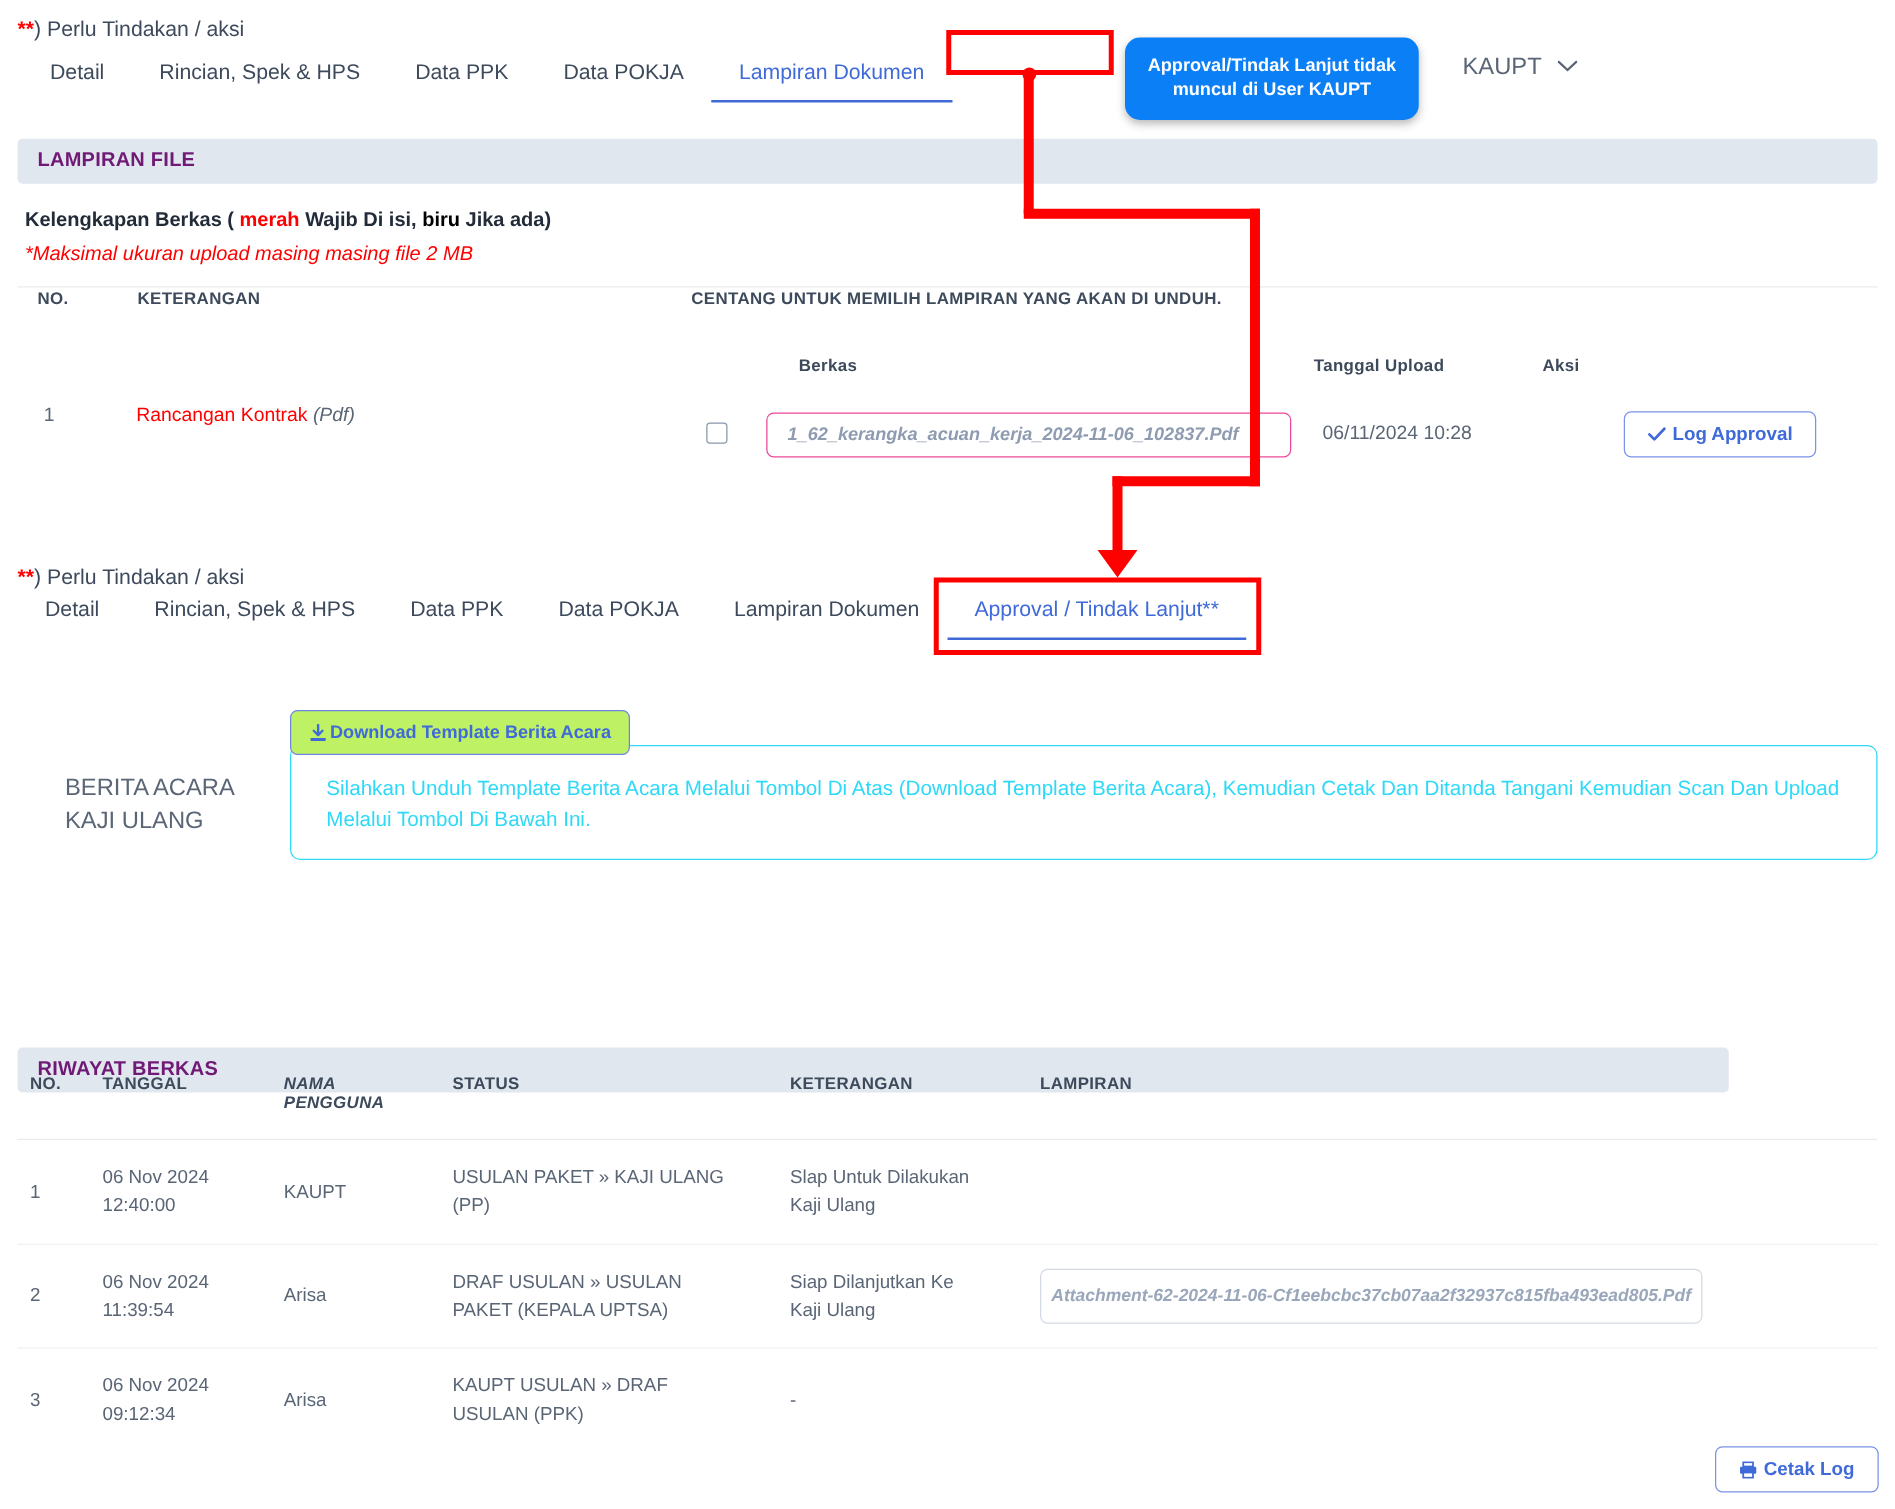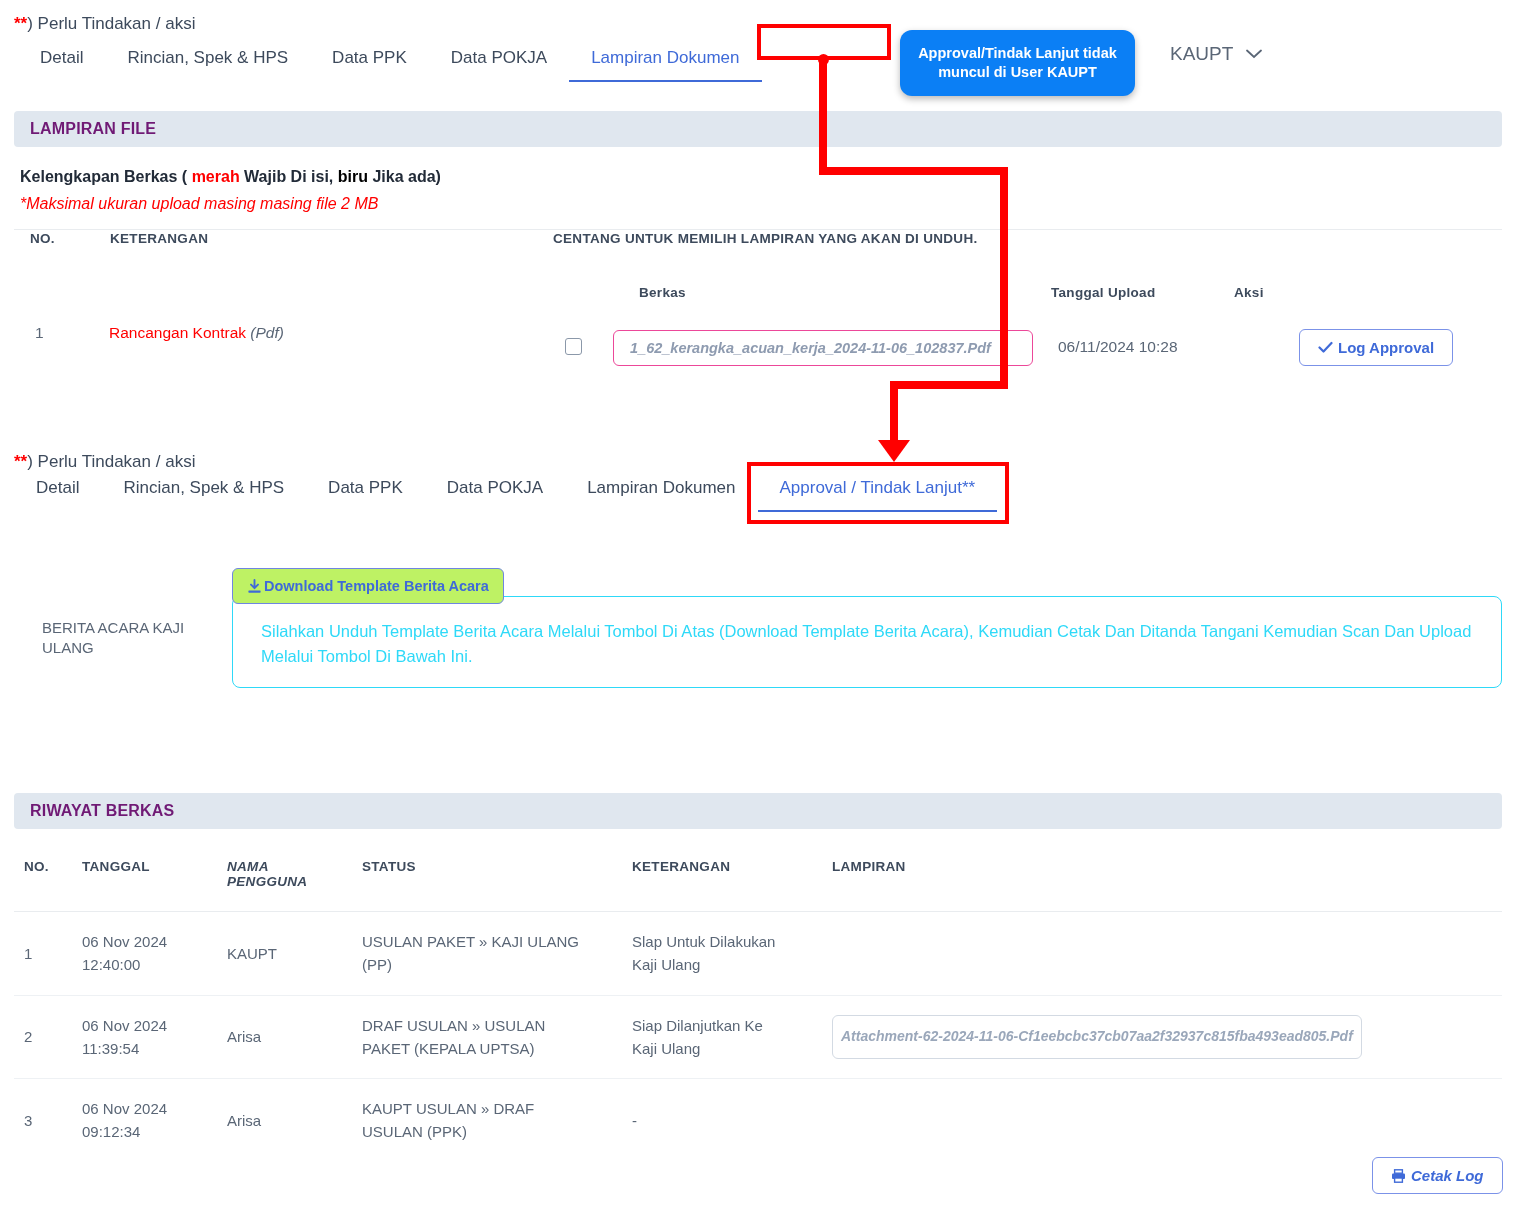--- a/index.html
+++ b/index.html
@@ -115,23 +115,24 @@
     gap: 5px;
     white-space: nowrap;
   }
   .cell {
     font-size: 15.5px;
     color: #5a6676;
   }
 
   
   .ba-label {
-    font-size: 15px;
+    font-size: 19px;
     color: #5a6676;
     line-height: 1.35;
+    margin-left: 10px;
   }
   .info-box {
     border: 1px solid #2ed9f8;
     border-radius: 8px;
     padding: 22px 28px;
     color: #2ed9f8;
     font-size: 16.5px;
     line-height: 1.5;
   }
   .btn-dl {
@@ -307,21 +308,21 @@
 <div class="btn-dl" style="left:232px; top:568px;">
   <span style="display:inline-flex;">
     <svg width="15" height="15" viewBox="0 0 15 15">
         <path d="M7.5 1 L7.5 8.6 M4 5.6 L7.5 9.2 L11 5.6" fill="none" stroke="#3f6ad8" stroke-width="1.9" stroke-linecap="round" stroke-linejoin="round"></path>
         <rect x="1.4" y="11.4" width="12.2" height="2.3" rx="0.6" fill="#3f6ad8"></rect>
       </svg>
   </span>
   <span>Download Template Berita Acara</span>
 </div>
 
-<div class="section-bar" style="position:absolute; left:14px; top:793px; width:1488px;text-align:right;">
+<div class="section-bar" style="position:absolute; left:14px; top:838px; width:1369px;text-align:right;">
   <span class="title">RIWAYAT BERKAS</span>
 </div>
 
 <div style="position:absolute; left:14px; top:845px; width:1488px;">
   <table class="riwayat">
     <thead>
       <tr>
         <th style="width:58px;">NO.</th>
         <th style="width:145px;">TANGGAL</th>
         <th style="width:135px;font-style:italic;">
@@ -374,21 +375,21 @@
           </td>
         <td>
             <span style="display:block; max-width:160px;">-</span>
           </td>
         <td></td>
       </tr>
     </tbody>
   </table>
 </div>
 
-<div class="btn-outline" style="position:absolute; left:1372px; top:1157px;font-style:italic;">
+<div class="btn-outline" style="position:absolute; left:1372px; top:1157px;">
   <span style="display:inline-flex;">
     <svg width="15" height="14" viewBox="0 0 15 14">
         <rect x="3.6" y="0.8" width="7.8" height="3.4" fill="none" stroke="#3f6ad8" stroke-width="1.4"></rect>
         <rect x="1" y="4.4" width="13" height="5.6" rx="1" fill="#3f6ad8"></rect>
         <rect x="3.6" y="9" width="7.8" height="4.2" fill="#fff" stroke="#3f6ad8" stroke-width="1.4"></rect>
       </svg>
   </span>
   <span>Cetak Log</span>
 </div>
 

